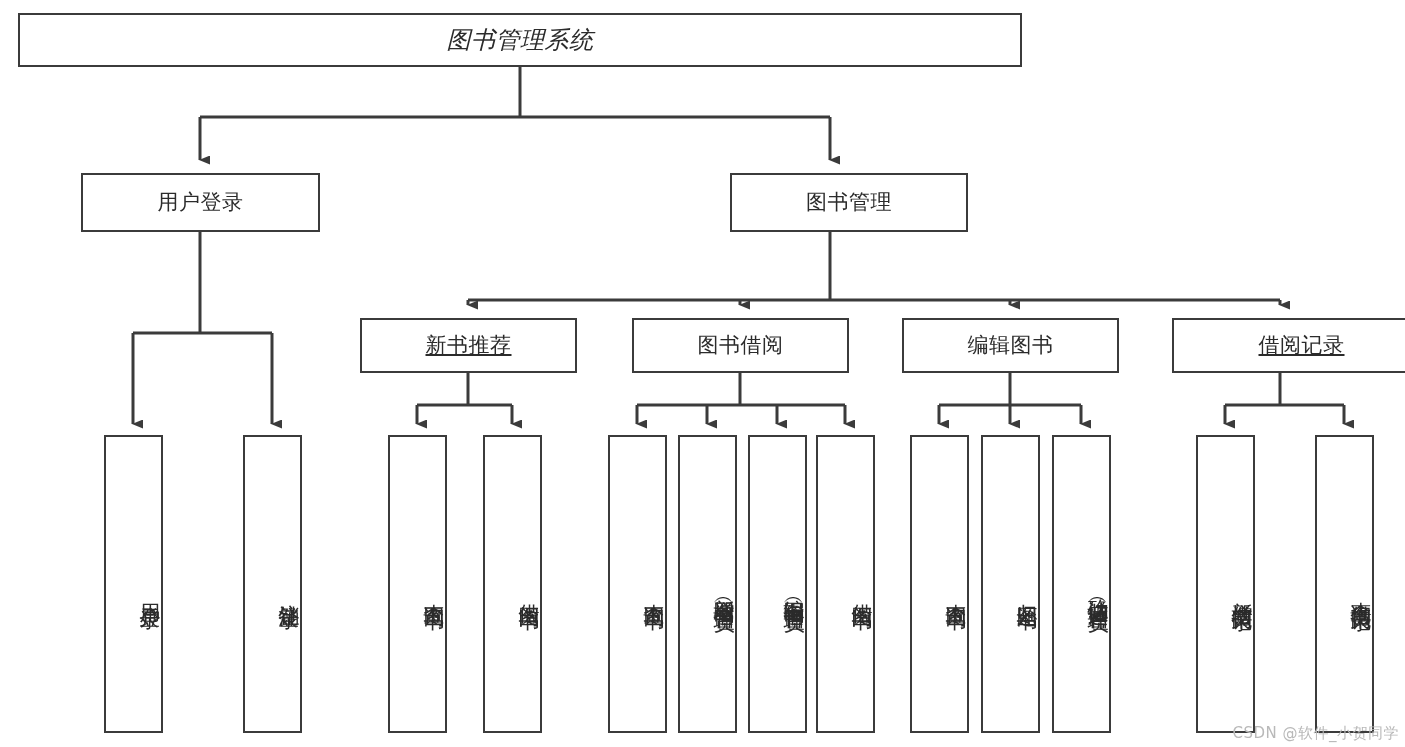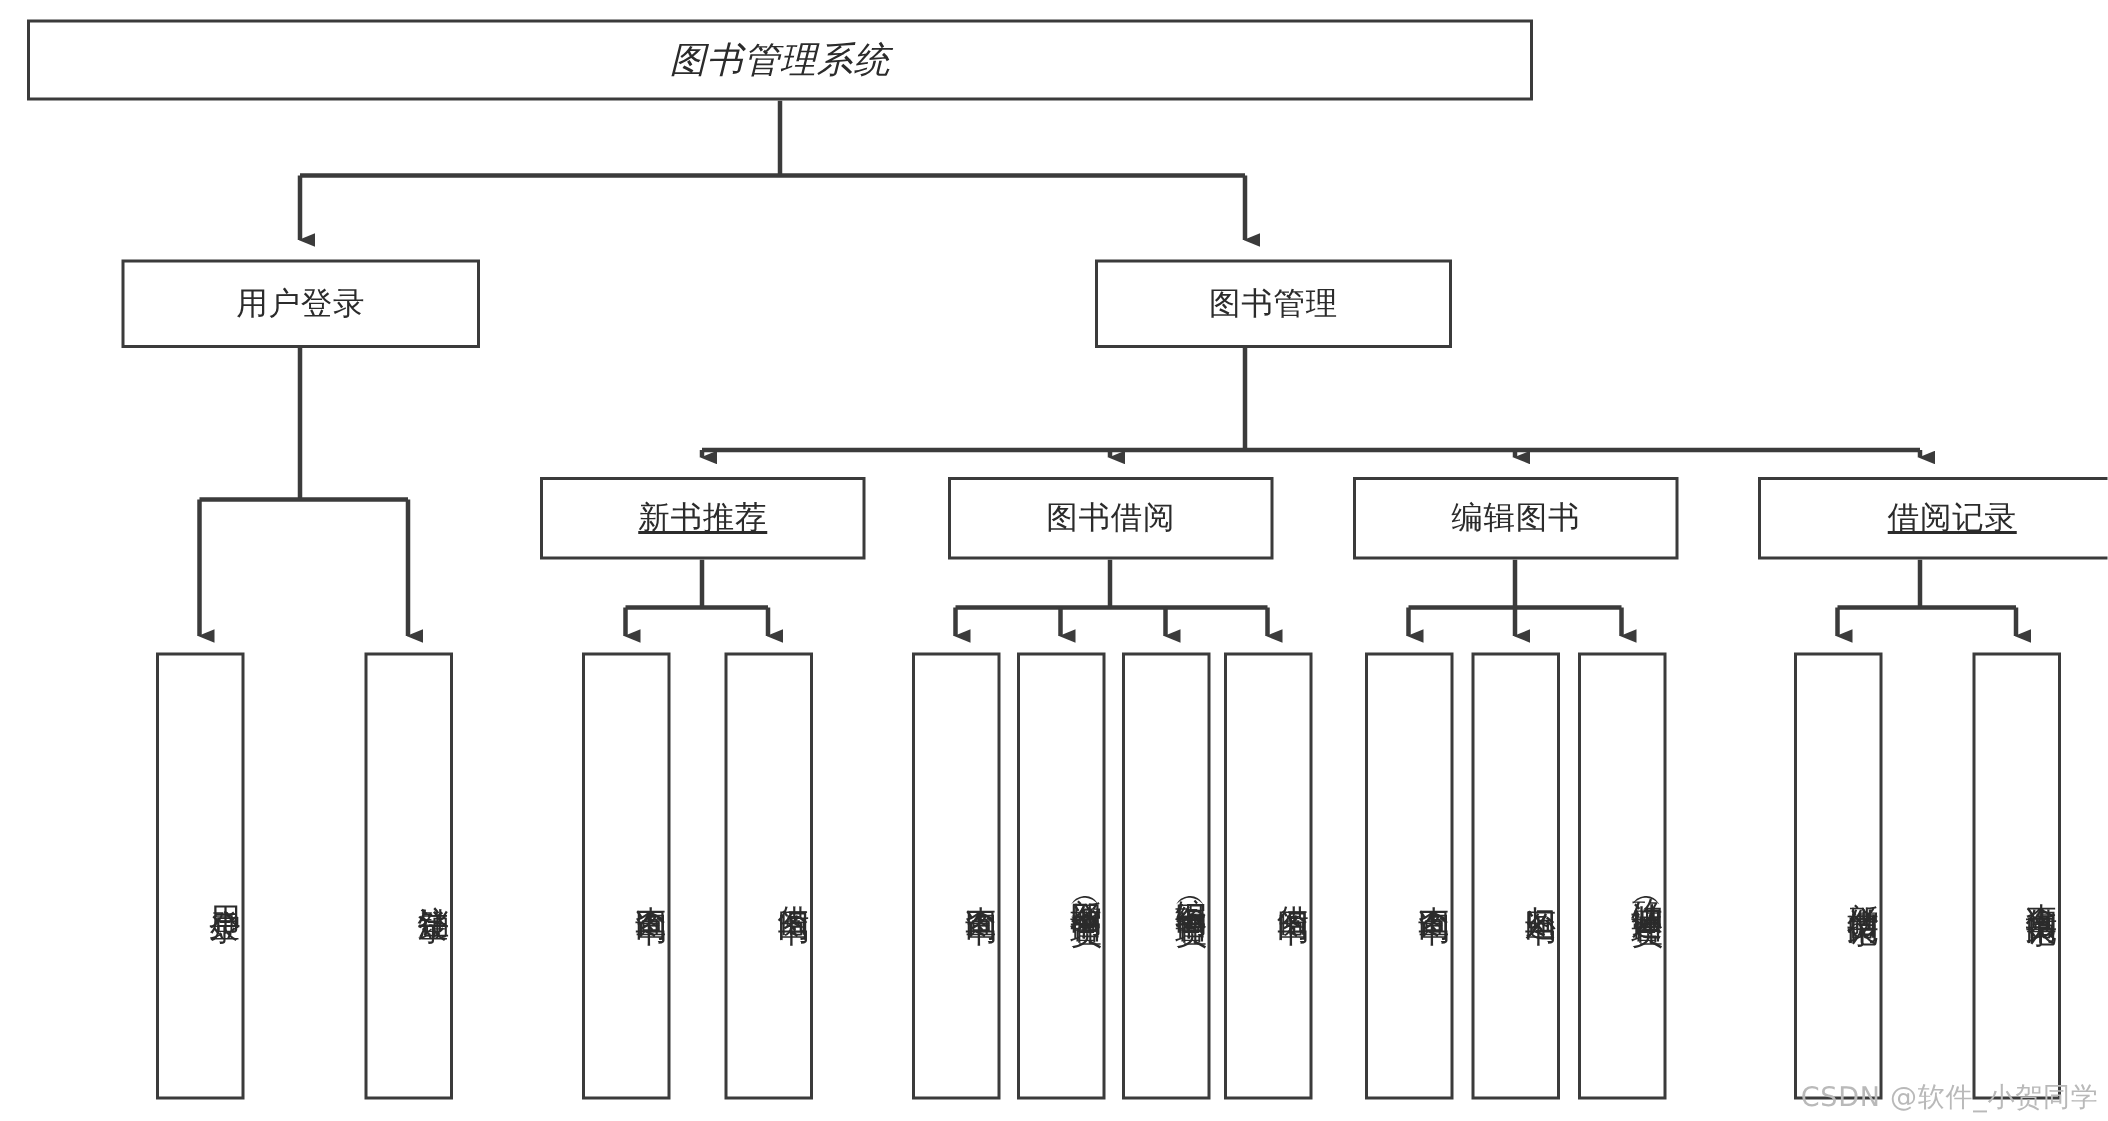--- a/index.html
+++ b/index.html
@@ -51,21 +51,21 @@
   }
   .node.v span{
     display:block;
     writing-mode:vertical-rl;
     text-orientation:upright;
   }
   .watermark{
     position:absolute;
     right:6px;
     bottom:4px;
-    font-size:18px;
+    font-size:15px;
     color:#b9b9b9;
     letter-spacing:0.5px;
     white-space:nowrap;
     user-select:none;
   }
 </style>
 </head>
 <body>
 
 <div id="canvas">

